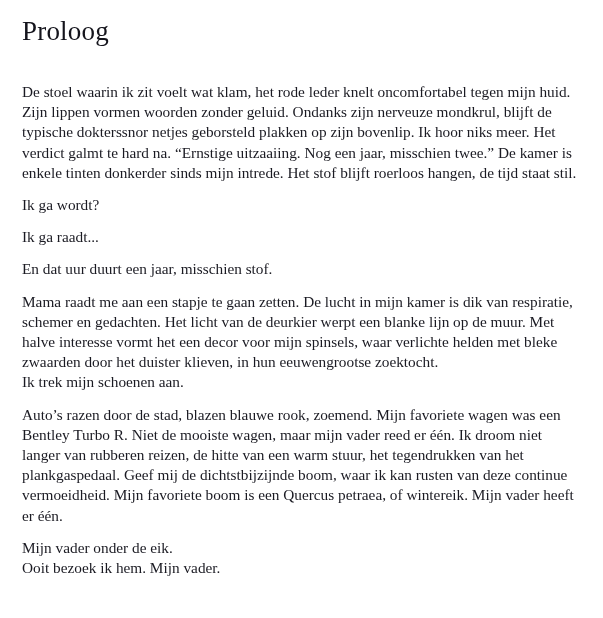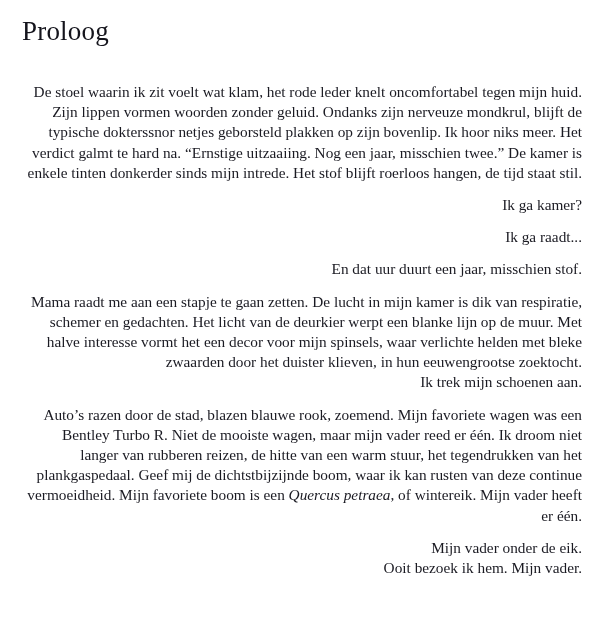--- a/index.html
+++ b/index.html
@@ -33,48 +33,47 @@
     margin: 0 0 34px 0;
   }
   .body-copy {
     width: 560px;
   }
   .para {
     font-size: 15.3px;
     line-height: 20.2px;
     margin: 0 0 12px 0;
     color: #1a1a22;
-    text-align: right;
+    text-align: left;
     white-space: normal;
   }
   .para:last-child {
     margin-bottom: 0;
   }
   .para .ln {
     display: block;
   }
   .sci-name {
-    font-style: italic;
   }
   .quoted {
     font-style: normal;
   }
 </style>
 </head>
 <body>
 
 <div class="page">
 
   <h1 class="doc-title">Proloog</h1>
 
   <div class="body-copy">
 
     <p class="para"><span>De stoel waarin ik zit voelt wat klam, het rode leder knelt oncomfortabel tegen mijn huid. Zijn lippen vormen woorden zonder geluid. Ondanks zijn nerveuze mondkrul, blijft de typische dokterssnor netjes geborsteld plakken op zijn bovenlip. Ik hoor niks meer. Het verdict galmt te hard na. </span><span class="quoted">“Ernstige uitzaaiing. Nog een jaar, misschien twee.”</span><span> De kamer is enkele tinten donkerder sinds mijn intrede. Het stof blijft roerloos hangen, de tijd staat stil.</span></p>
 
-    <p class="para"><span>Ik ga kamer?</span></p>
+    <p class="para"><span>Ik ga wordt?</span></p>
 
     <p class="para"><span>Ik ga raadt...</span></p>
 
     <p class="para">
       <span class="ln">En dat uur duurt een jaar, misschien stof.</span>
     </p>
 
     <p class="para"><span>Mama raadt me aan een stapje te gaan zetten. De lucht in mijn kamer is dik van respiratie, schemer en gedachten. Het licht van de deurkier werpt een blanke lijn op de muur. Met halve interesse vormt het een decor voor mijn spinsels, waar verlichte helden met bleke zwaarden door het duister klieven, in hun eeuwengrootse zoektocht.</span><span class="ln">Ik trek mijn schoenen aan.</span></p>
 
     <p class="para"><span>Auto’s razen door de stad, blazen blauwe rook, zoemend. Mijn favoriete wagen was een Bentley Turbo R. Niet de mooiste wagen, maar mijn vader reed er één. Ik droom niet langer van rubberen reizen, de hitte van een warm stuur, het tegendrukken van het plankgaspedaal. Geef mij de dichtstbijzijnde boom, waar ik kan rusten van deze continue vermoeidheid. Mijn favoriete boom is een </span><span class="sci-name">Quercus petraea</span><span>, of wintereik. Mijn vader heeft er één.</span></p>

